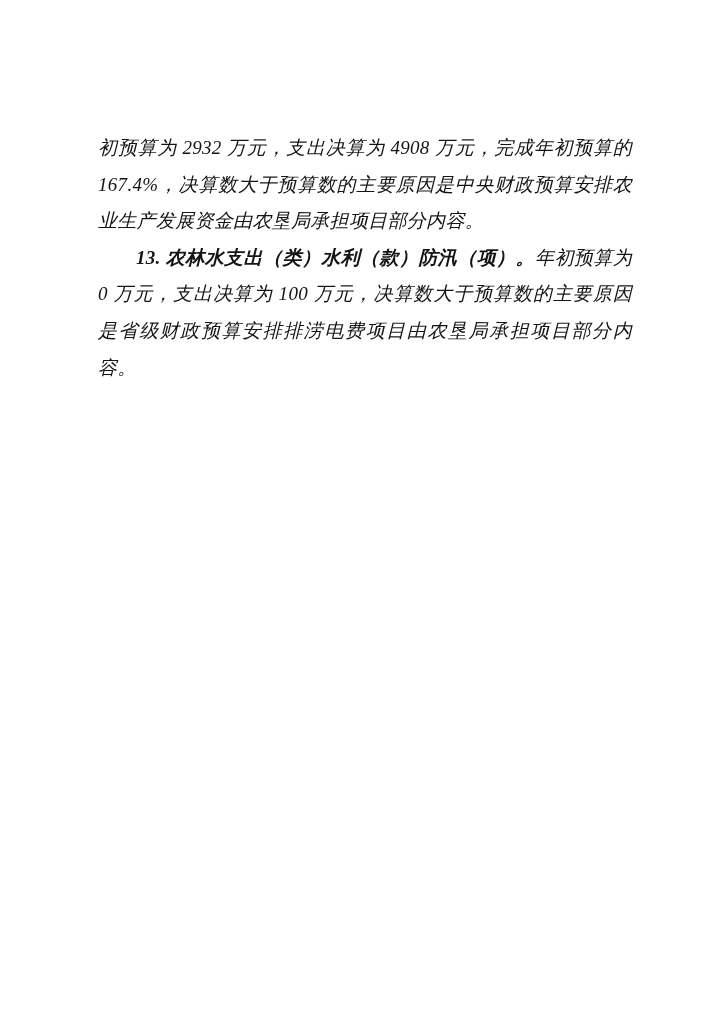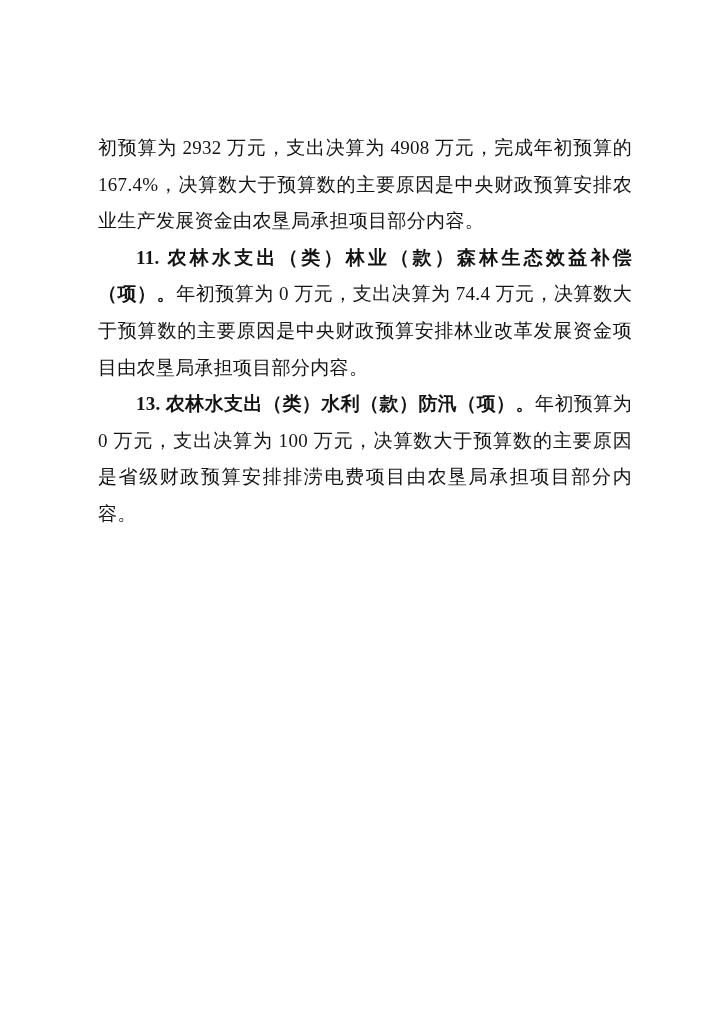--- a/index.html
+++ b/index.html
@@ -8,20 +8,21 @@
     background: #ffffff;
   }
   .page {
     position: relative;
     width: 725px;
     height: 732px;
     background: #ffffff;
     overflow: hidden;
     font-family: "Liberation Serif", "DejaVu Serif", serif;
     color: #141414;
+    font-style: italic;
   }
   .content {
     position: absolute;
     left: 98px;
     top: 130px;
     width: 534px;
   }
   .para {
     margin: 0;
     font-size: 19px;
@@ -52,21 +53,20 @@
   }
 </style>
 </head>
 <body>
 
 <div class="page">
   <div class="content">
 
     <p class="para"><span>初预算为 2932 万元，支出决算为 4908 万元，完成年初预算的 167.4%，决算数大于预算数的主要原因是中央财政预算安排农业生产发展资金由农垦局承担项目部分内容。</span></p>
 
-    <p class="para indent"><b>11. 农林水支出（类）林业（款）森林生态效益补偿（项）。</b><span>年初预算为 0 万元，支出决算为 74.4 万元，决算数大于预算数的主要原因是中央财政预算安排林业改革发展资金项目由农垦局承担项目部分内容。</span></p>
 
 
     <p class="para indent"><b>13. 农林水支出（类）水利（款）防汛（项）。</b><span>年初预算为 0 万元，支出决算为 100 万元，决算数大于预算数的主要原因是省级财政预算安排排涝电费项目由农垦局承担项目部分内容。</span></p>
 
 
 
   </div>
 
   <div class="footer">
     <span class="page-number">-17-</span>

